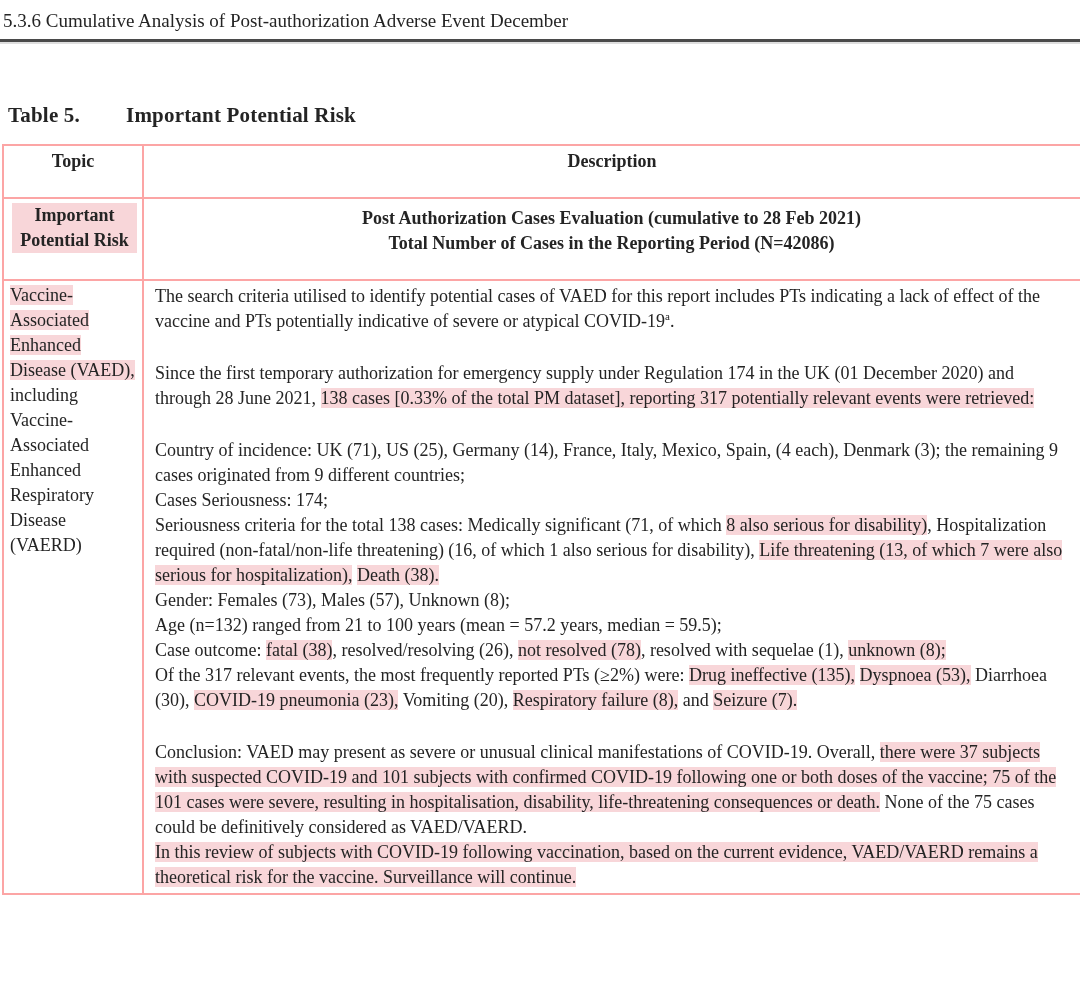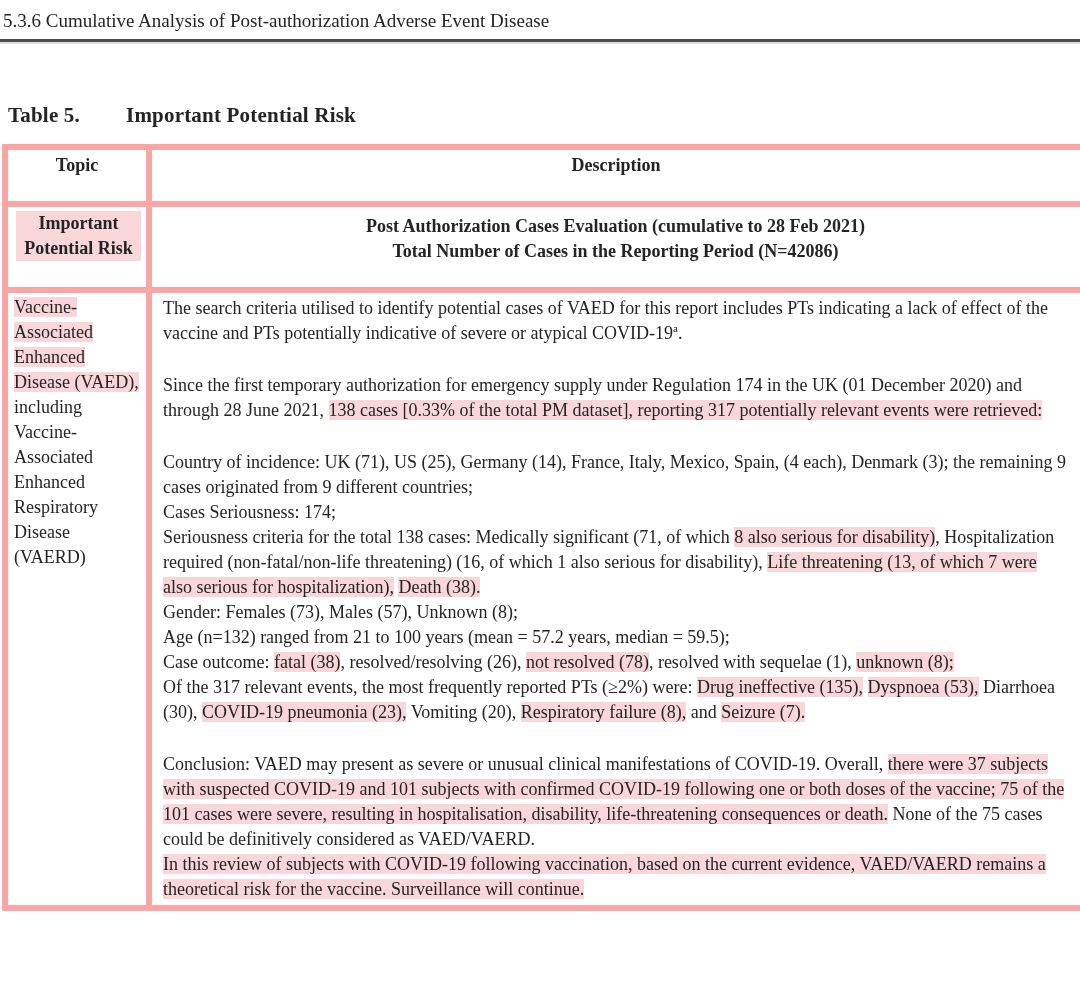--- a/index.html
+++ b/index.html
@@ -14,21 +14,21 @@
   .header-rule { margin-top:5px; height:3px; background:#4a4a4a; border-bottom:2px solid #dedede; }
 
   .caption { margin:59px 0 16px 8px; font-size:21px; font-weight:bold; letter-spacing:0.2px; }
   .cap-title { margin-left:46px; }
 
   table.risk-table {
     border-collapse:collapse; table-layout:fixed;
     width:1078px; margin-left:2px;
   }
   .risk-table th, .risk-table td {
-    border:6px solid #fca5a5; vertical-align:top;
+    border:2px solid #fca5a5; vertical-align:top;
   }
   .risk-table th:last-child, .risk-table td:last-child { border-right:none; }
 
   th.col-topic { width:134px; }
   .risk-table th {
     font-size:18px; font-weight:bold; text-align:center;
     padding:5px 2px 25px 2px;
   }
 
   .topic-cell { font-size:18px; line-height:25px; padding:2px 3px 2px 6px; }
@@ -42,21 +42,21 @@
   .para { min-height:25px; }
   .para.blank { height:27px; }
   sup { font-size:11px; line-height:0; }
 </style>
 </head>
 <body>
 
 <div class="page">
 
   <div class="doc-header">
-    <div>5.3.6 Cumulative Analysis of Post-authorization Adverse Event Disease</div>
+    <div>5.3.6 Cumulative Analysis of Post-authorization Adverse Event December</div>
   </div>
 
   <div class="header-rule"></div>
 
   <div class="caption">
     <span class="cap-label">Table 5.</span><span class="cap-title">Important Potential Risk</span>
   </div>
 
   <table class="risk-table">
     <tbody>

